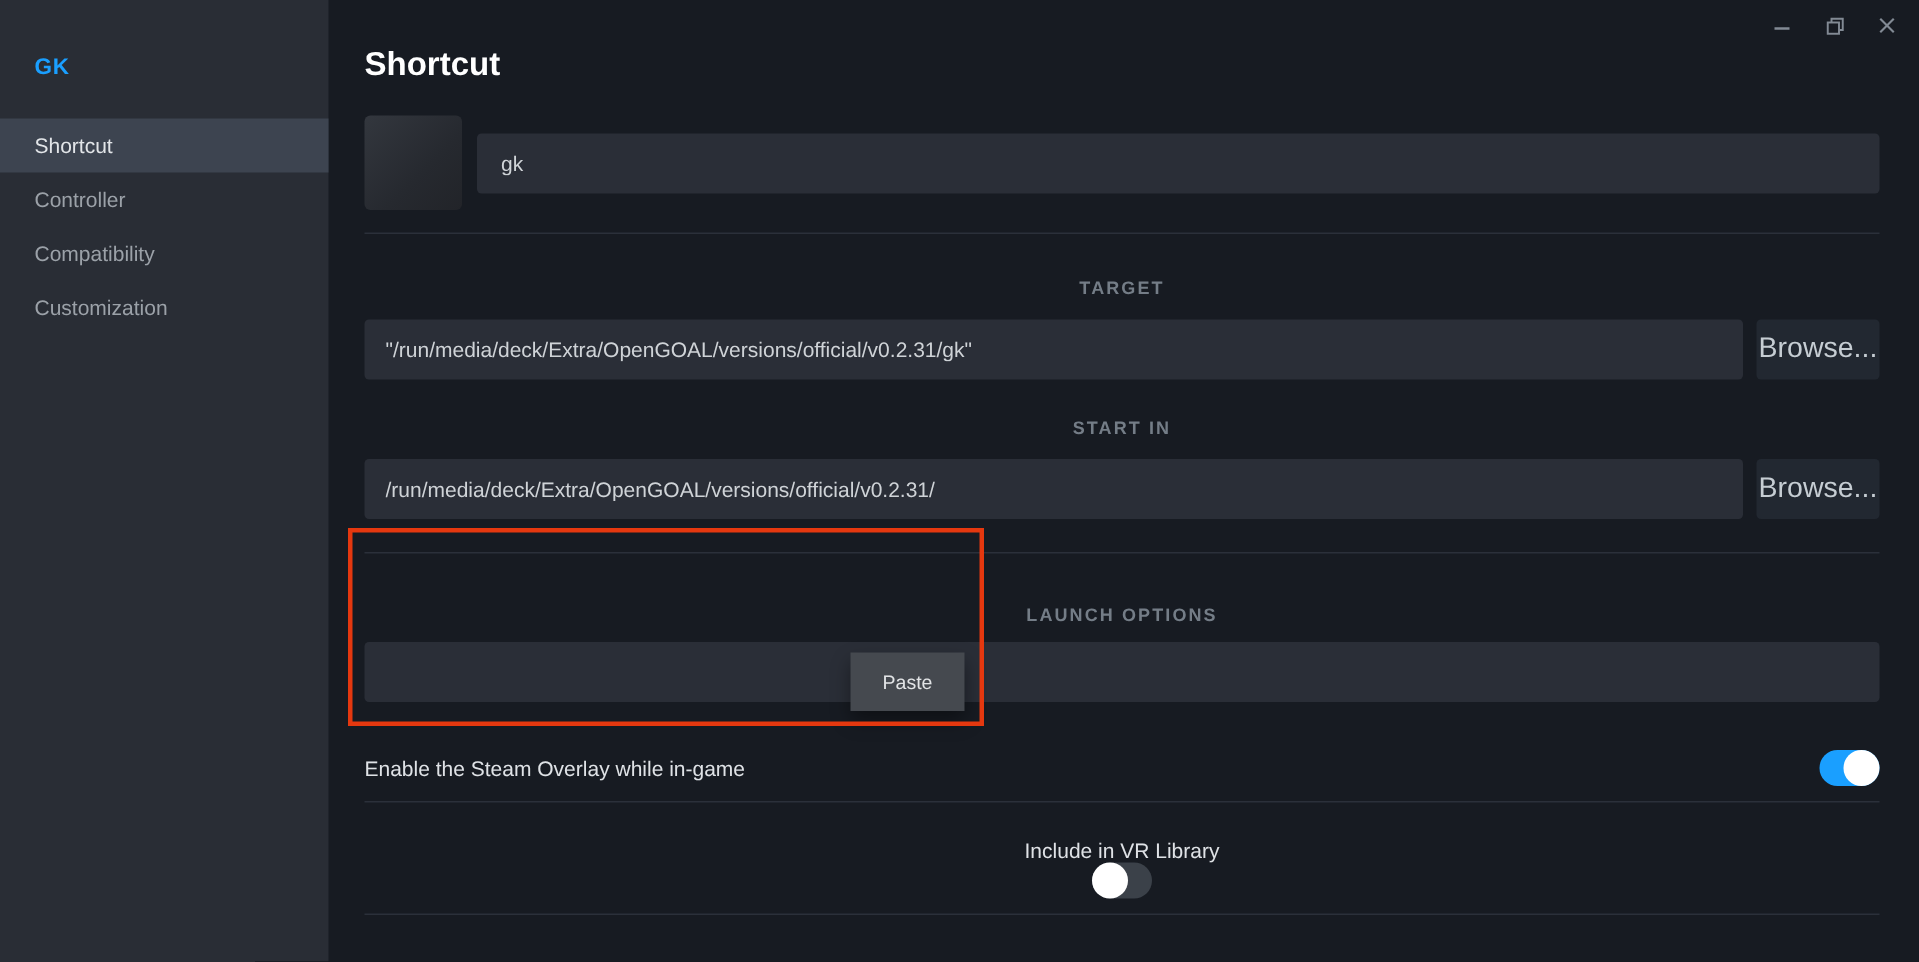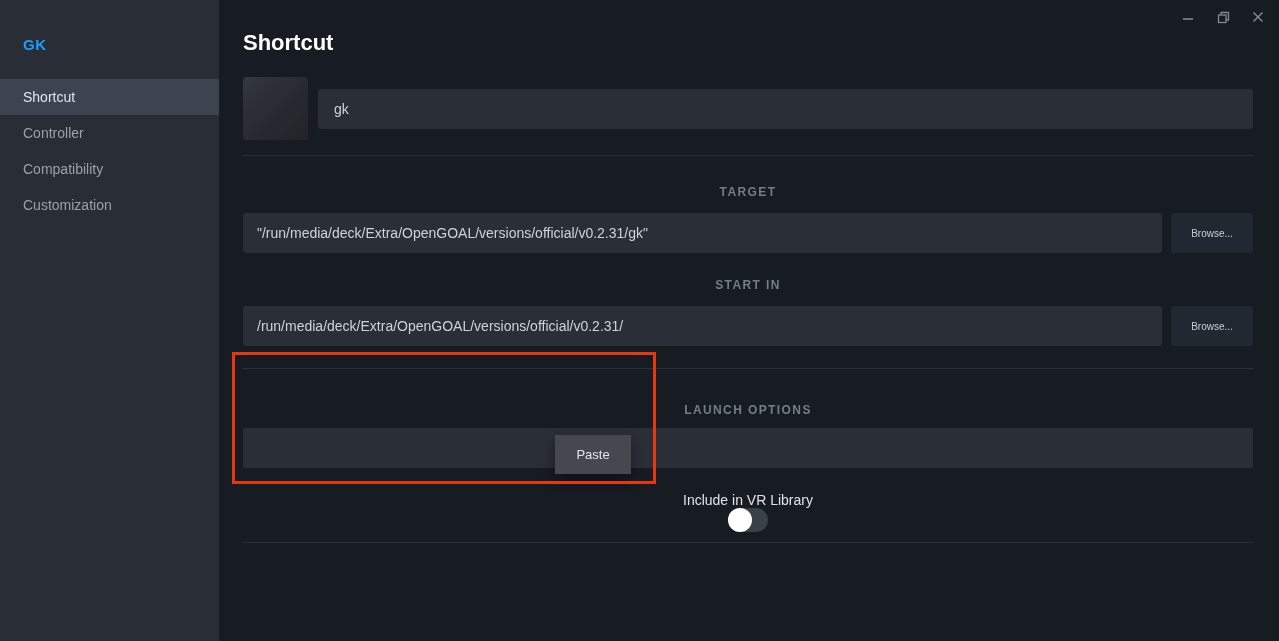--- a/index.html
+++ b/index.html
@@ -74,21 +74,21 @@
   .divider.d1{margin-top:15px;}
   .divider.d2{margin-top:22px;}
   .field-label{
     margin-top:29px;font-size:12px;font-weight:bold;
     letter-spacing:1.4px;color:var(--label);text-align:center;
   }
   .field-label.tight{margin-top:25px;}
   .input-row{margin-top:14px;display:flex;gap:9px;}
   .browse-btn{
     flex:none;width:82px;height:40px;border:none;border-radius:3px;
-    background:var(--bg-button);color:#c6cdd3;font-size:10px;
+    background:var(--bg-button);color:#c6cdd3;font-size:19px;
     font-family:"Liberation Sans","DejaVu Sans",sans-serif;cursor:pointer;
   }
   .launch-input{margin-top:11px;}
   
   .toggle-row{
     display:flex;justify-content:space-between;align-items:center;
     padding-bottom:10px;border-bottom:1px solid var(--divider);
   }
   .toggle-row.first{margin-top:32px;}
   .toggle-row.second{padding-top:24px;flex-direction:column;}
@@ -104,21 +104,21 @@
     background:#ffffff;
   }
   .toggle.on .knob{right:0;}
   .toggle.off .knob{left:0;}
   
   .annotation-box{
     position:absolute;left:13px;top:352px;width:424px;height:132px;
     border:3px solid var(--annotation);z-index:20;pointer-events:none;
   }
   .context-menu{
-    position:absolute;left:336px;top:435px;width:76px;height:39px;
+    position:absolute;left:348px;top:435px;width:76px;height:39px;
     background:#45494f;z-index:10;
     display:flex;align-items:center;justify-content:center;
     font-size:13px;color:#e2e4e6;cursor:pointer;
     box-shadow:0 6px 12px rgba(0,0,0,.4);
   }
 </style>
 </head>
 <body>
 
 <div class="titlebar-controls">
@@ -179,20 +179,26 @@
   <div class="input-row">
     <input class="text-input" type="text" value="/run/media/deck/Extra/OpenGOAL/versions/official/v0.2.31/" style="">
     <button class="browse-btn">Browse...</button>
   </div>
 
   <hr class="divider d2">
 
   <div class="field-label" style="margin-top:34px">LAUNCH OPTIONS</div>
   <input class="text-input launch-input" type="text" value="" style="">
 
+  <div class="toggle-row first">
+    <span class="toggle-label">Enable the Steam Overlay while in-game</span>
+    <div class="toggle on">
+        <div class="knob"></div>
+      </div>
+  </div>
 
   <div class="toggle-row second">
     <span class="toggle-label">Include in VR Library</span>
     <div class="toggle off">
         <div class="knob"></div>
       </div>
   </div>
 
   <div class="annotation-box"></div>
   <div class="context-menu">Paste</div>

